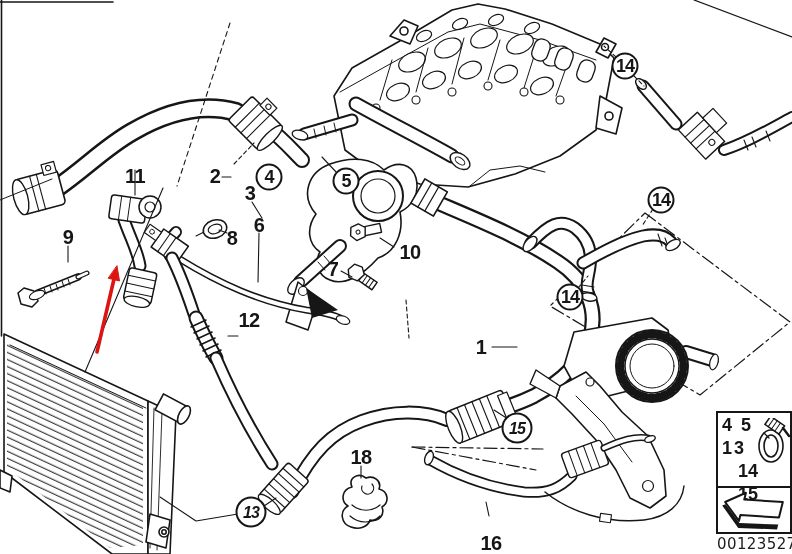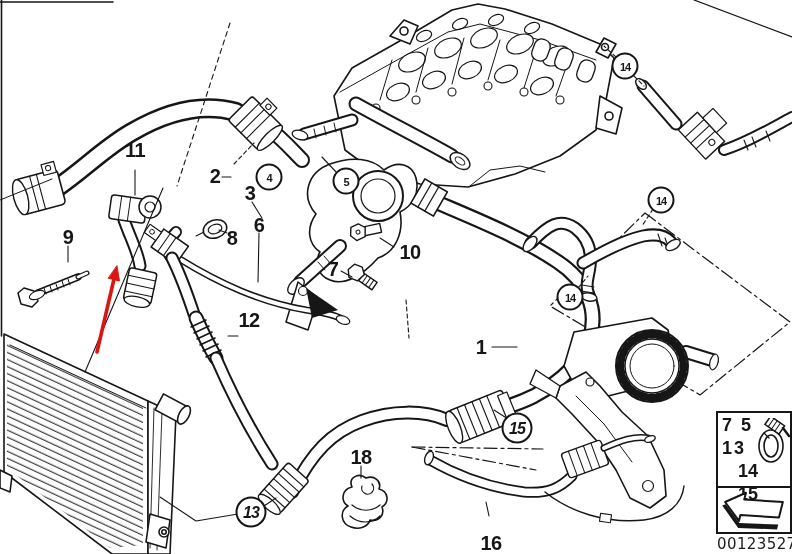--- a/index.html
+++ b/index.html
@@ -3,21 +3,21 @@
 <meta charset="utf-8">
 <style>
   :root{ --line:#161616; --accent:#dd1512; --bg:#ffffff; }
   html,body{margin:0;padding:0;background:#fff;}
   .stage{position:relative;width:792px;height:554px;background:var(--bg);
          font-family:"Liberation Sans",sans-serif;overflow:hidden;}
   svg.art{position:absolute;left:0;top:0;color:var(--line);}
   .co{position:absolute;transform:translate(-50%,-50%);font-weight:700;font-size:20px;
       color:var(--line);letter-spacing:-0.5px;white-space:nowrap;}
   .ci{display:flex;align-items:center;justify-content:center;width:23px;height:23px;
-      border:2.2px solid var(--line);border-radius:50%;background:#fff;font-size:11px;letter-spacing:-1px;}
+      border:2.2px solid var(--line);border-radius:50%;background:#fff;font-size:18px;letter-spacing:-1px;}
   .ci.lg{width:27px;height:27px;font-size:16px;font-style:italic;}
   .legend{position:absolute;left:716px;top:411px;width:72px;border:2px solid var(--line);background:#fff;}
   .legend-top{position:relative;height:72px;border-bottom:2px solid var(--line);padding:1px 0 0 4px;}
   .lrow{font-weight:700;font-size:18px;line-height:23px;letter-spacing:2px;color:var(--line);}
   .lrow3{letter-spacing:0;word-spacing:7px;margin-left:16px;}
   .clamp-svg{position:absolute;right:0px;top:5px;}
   .legend-bottom{height:44px;position:relative;}
   .arrow-svg{position:absolute;left:1px;top:1px;}
   .partnum{position:absolute;left:717px;top:535px;width:78px;font-size:15px;color:#1c1c1c;
            letter-spacing:0.4px;font-family:"DejaVu Sans",sans-serif;}
@@ -352,33 +352,33 @@
 <div class="co" style="left:481px;top:347px">1</div>
 <div class="co" style="left:215px;top:176px">2</div>
 <div class="co" style="left:250px;top:193px">3</div>
 <div class="co ci" style="left:269px;top:177px">4</div>
 <div class="co ci" style="left:346px;top:181px">5</div>
 <div class="co" style="left:259px;top:225px">6</div>
 <div class="co" style="left:333px;top:269px">7</div>
 <div class="co" style="left:232px;top:238px">8</div>
 <div class="co" style="left:68px;top:237px">9</div>
 <div class="co" style="left:410px;top:252px">10</div>
-<div class="co" style="left:135px;top:150px">11</div>
+<div class="co" style="left:135px;top:176px">11</div>
 <div class="co" style="left:249px;top:320px">12</div>
 <div class="co ci lg" style="left:251px;top:512px">13</div>
 <div class="co ci" style="left:625px;top:66px">14</div>
 <div class="co ci" style="left:661px;top:200px">14</div>
 <div class="co ci" style="left:570px;top:297px">14</div>
 <div class="co ci lg" style="left:517px;top:428px">15</div>
 <div class="co" style="left:491px;top:543px">16</div>
 <div class="co" style="left:361px;top:457px">18</div>
 
 <div class="legend">
   <div class="legend-top">
-    <div class="lrow">7 5</div>
+    <div class="lrow">4 5</div>
     <div class="lrow">13</div>
     <div class="lrow lrow3">14 15</div>
     <svg class="clamp-svg" width="34" height="50" viewBox="0 0 34 50">
       <g stroke="#161616" fill="none" stroke-linecap="round">
         <ellipse cx="15" cy="28" rx="12" ry="16" stroke-width="1.6"></ellipse>
         <ellipse cx="15" cy="28" rx="7" ry="11" stroke-width="1.6"></ellipse>
         <g transform="rotate(35 20 8)">
           <rect x="10" y="3" width="17" height="10" fill="#fff" stroke-width="1.5"></rect>
           <path d="M14,3 v10 M18,3 v10 M22,3 v10" stroke-width="1"></path>
         </g>

